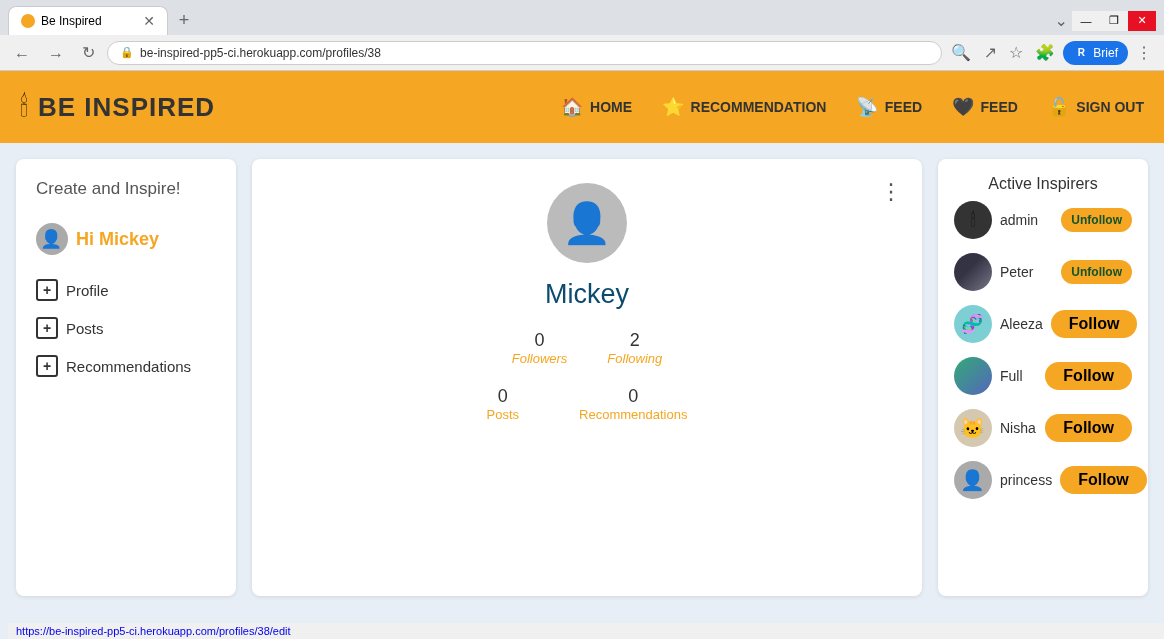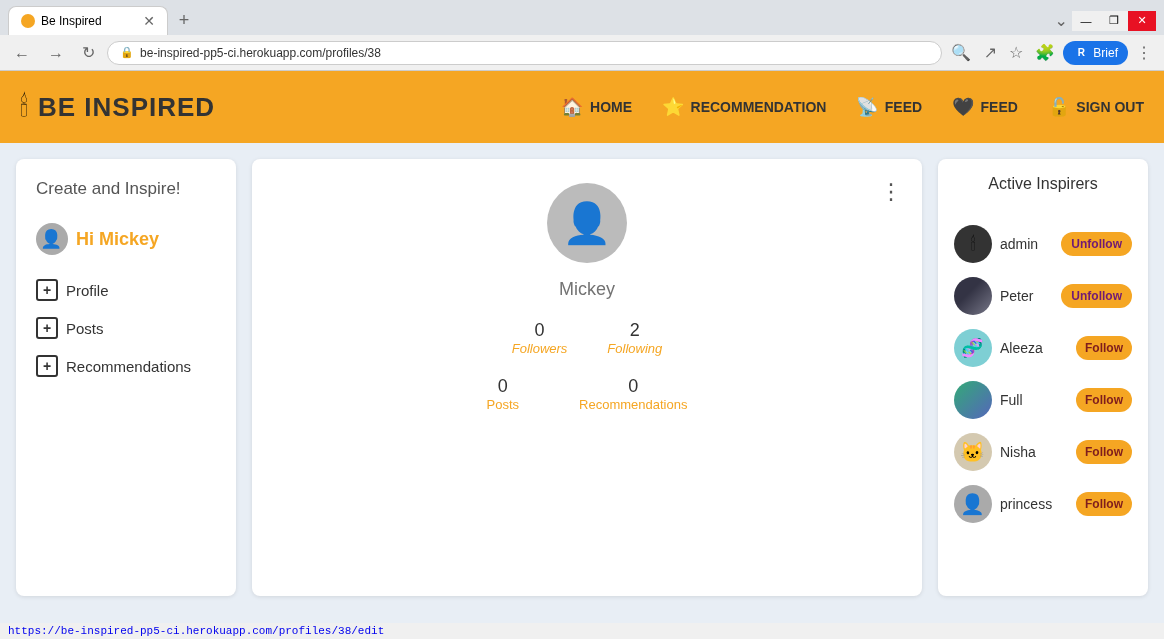--- a/index.html
+++ b/index.html
@@ -79,21 +79,21 @@
       width: 22px; height: 22px; border: 2px solid #333; border-radius: 3px;
       display: flex; align-items: center; justify-content: center; font-size: 14px; font-weight: bold;
     }
 
     
     .profile-card {
       background: white; border-radius: 8px; flex: 1; padding: 24px;
       box-shadow: 0 1px 4px rgba(0,0,0,0.1); position: relative;
     }
     .profile-header { text-align: center; margin-bottom: 16px; }
-    .profile-name { font-size: 18px; color: #737373; margin-bottom: 20px; }
+    .profile-name { font-size: 27px; color: #0c4a6e; margin-bottom: 20px; }
     .profile-more { position: absolute; top: 20px; right: 20px; font-size: 22px; cursor: pointer; color: #555; }
     .profile-avatar-large {
       width: 80px; height: 80px; border-radius: 50%; background: #bbb;
       margin: 0 auto 16px; display: flex; align-items: center; justify-content: center; color: white; font-size: 40px;
     }
     .follow-stats { display: flex; justify-content: center; gap: 40px; margin-bottom: 20px; }
     .stat-block { text-align: center; }
     .stat-num { font-size: 18px; color: #333; }
     .stat-label { font-size: 13px; color: #f5a623; font-style: italic; }
     .profile-fields { margin: 0 auto; max-width: 340px; }
@@ -103,42 +103,42 @@
     .post-stats { display: flex; justify-content: center; gap: 60px; margin-top: 20px; }
     .post-stat { text-align: center; }
     .post-num { font-size: 18px; color: #333; }
     .post-label { font-size: 13px; color: #f5a623; }
 
     
     .inspirers-panel {
       background: white; border-radius: 8px; width: 210px; min-width: 210px;
       padding: 16px; box-shadow: 0 1px 4px rgba(0,0,0,0.1); overflow-y: auto;
     }
-    .inspirers-title { font-size: 16px; color: #333; text-align: center; margin-bottom: 32px; font-weight: normal; }
+    .inspirers-title { font-size: 16px; color: #333; text-align: center; margin-bottom: 8px; font-weight: normal; }
     .inspirer-row {
       display: flex; align-items: center; gap: 8px; margin-bottom: 14px;
     }
     .inspirer-avatar {
       width: 38px; height: 38px; border-radius: 50%; background: #ccc;
       overflow: hidden; display: flex; align-items: center; justify-content: center; font-size: 20px; flex-shrink: 0;
     }
     .inspirer-name { flex: 1; font-size: 14px; color: #333; }
     .follow-btn {
-      background: #f5a623; color: #7f1d1d; border: none; border-radius: 16px;
-      padding: 5px 9px; font-size: 12px; cursor: pointer; font-weight: bold; white-space: nowrap;
+      background: #f5a623; color: #000000; border: none; border-radius: 16px;
+      padding: 5px 18px; font-size: 16px; cursor: pointer; font-weight: bold; white-space: nowrap;
     }
     .unfollow-btn {
-      background: #f5a623; color: #701a75; border: none; border-radius: 16px;
+      background: #f5a623; color: #14532d; border: none; border-radius: 16px;
       padding: 5px 10px; font-size: 12px; cursor: pointer; font-weight: bold; white-space: nowrap;
     }
 
     
     .status-bar {
       background: #f0f0f0; padding: 2px 8px; font-size: 11px; color: #0000ee;
-      position: fixed; bottom: 0; left: 0; right: 0; font-family: Liberation Mono, monospace;
+      position: fixed; bottom: 0; left: 8px; right: 0;
     }
 
     
     .av-orange { background: #f5a623; }
     .av-gray { background: #aaa; }
 
     .inspirer-img-admin { background: #333; }
     .inspirer-img-peter { background: #557; background-image: linear-gradient(135deg, #445 40%, #889 100%); }
     .inspirer-img-aleeza { background: #9b59b6; }
   </style>

